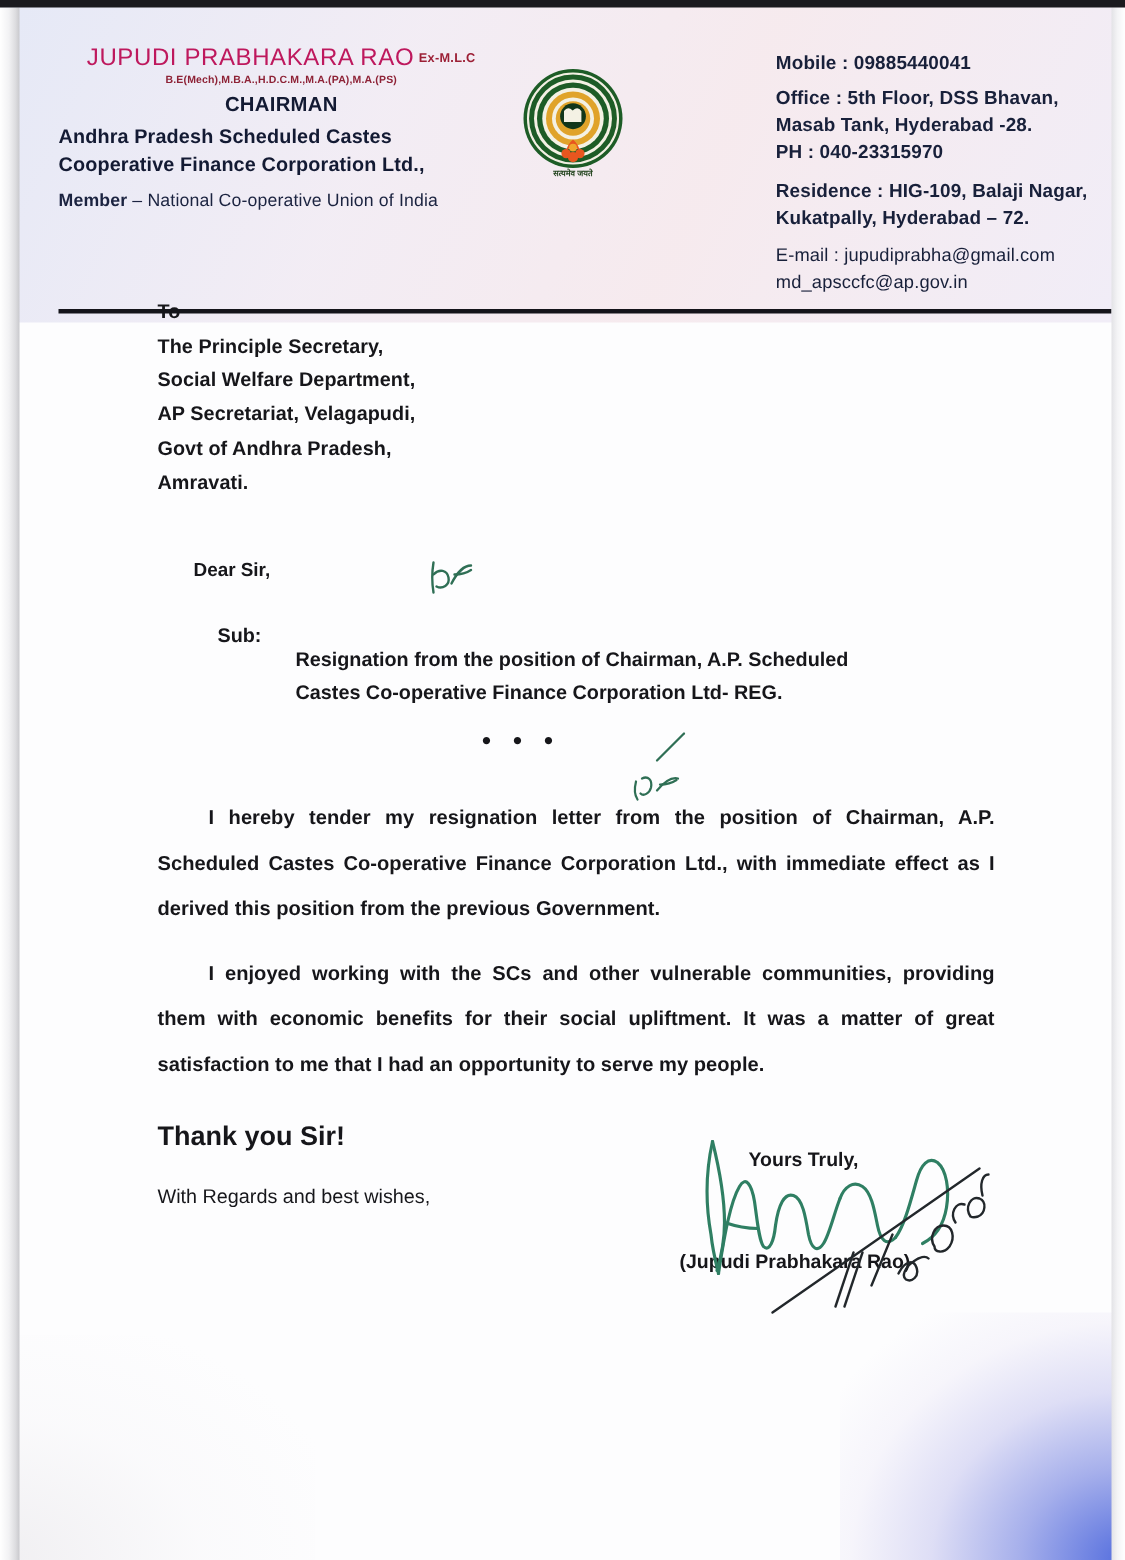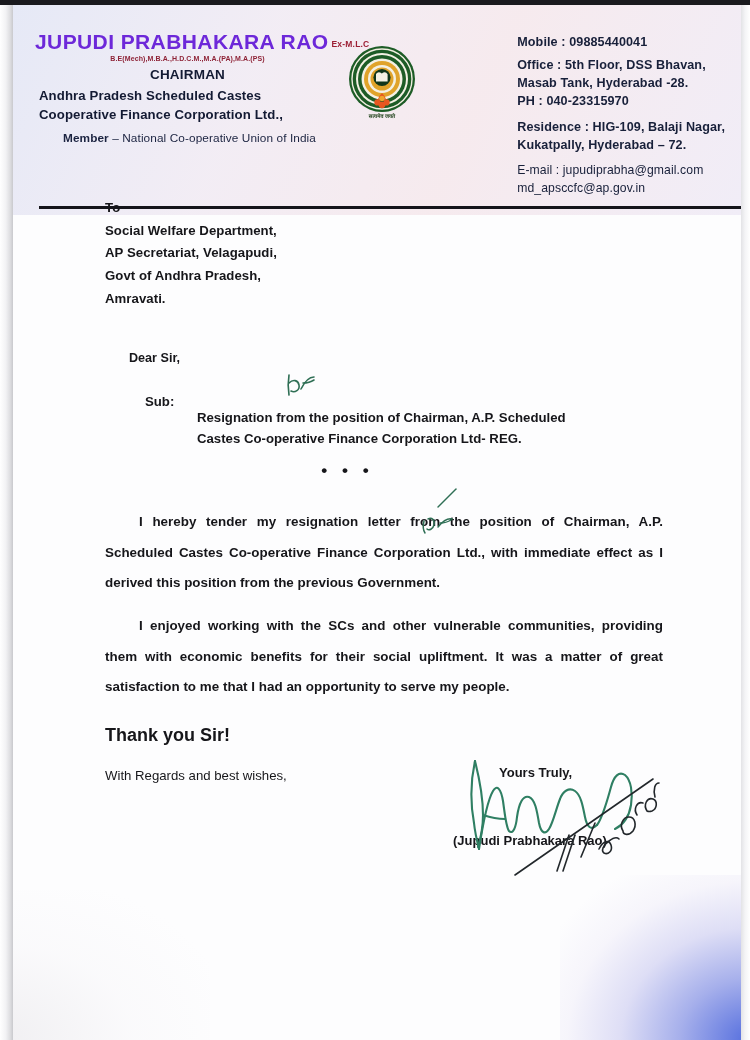--- a/index.html
+++ b/index.html
@@ -99,23 +99,23 @@
     left: 22px;
     width: 305px;
     text-align: center;
   }
   .name-line {
     white-space: nowrap;
     line-height: 1;
   }
   .chairman-name {
     font-family: "Liberation Sans", sans-serif;
-    font-size: 21px;
-    font-weight: bold;
-    color: #6d28d9;
+    font-size: 16px;
+    font-weight: normal;
+    color: #be185d;
     letter-spacing: 0.4px;
   }
   .name-suffix {
     font-size: 8.5px;
     font-weight: bold;
     color: #9c1f35;
     letter-spacing: 0.2px;
     margin-left: 3px;
     vertical-align: 2px;
   }
@@ -143,21 +143,21 @@
     text-align: left;
     padding-left: 4px;
   }
   .org-block {
     margin-top: 4px;
   }
   .member-line {
     font-size: 11.8px;
     color: #1b2340;
     margin-top: 7px;
-    text-align: center;
+    text-align: left;
     padding-left: 4px;
     letter-spacing: 0.1px;
   }
   .member-line b { font-weight: bold; }
 
   
   .emblem {
     position: absolute;
     top: 36px;
     left: 333px;
@@ -394,20 +394,21 @@
         </div>
       </div>
     </div>
 
     <div class="hr-rule"></div>
 
     <div class="letter-body">
 
       <div class="to-block">
         <div>To</div>
+        <div>The Principle Secretary,</div>
         <div>Social Welfare Department,</div>
         <div>AP Secretariat, Velagapudi,</div>
         <div>Govt of Andhra Pradesh,</div>
         <div>Amravati.</div>
       </div>
 
       <div class="salutation">Dear Sir,</div>
 
       <div class="subject-row">
         <div class="subject-label">Sub:</div>

